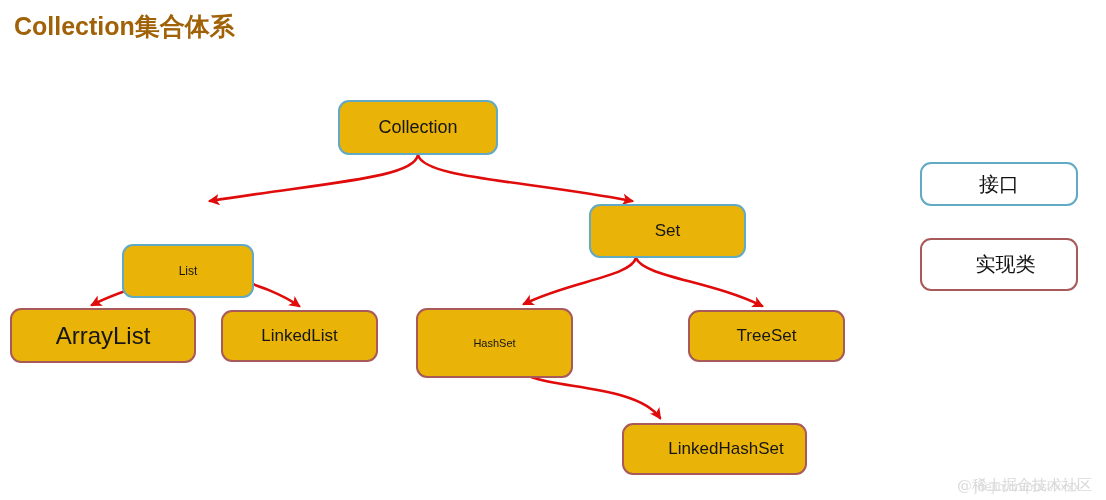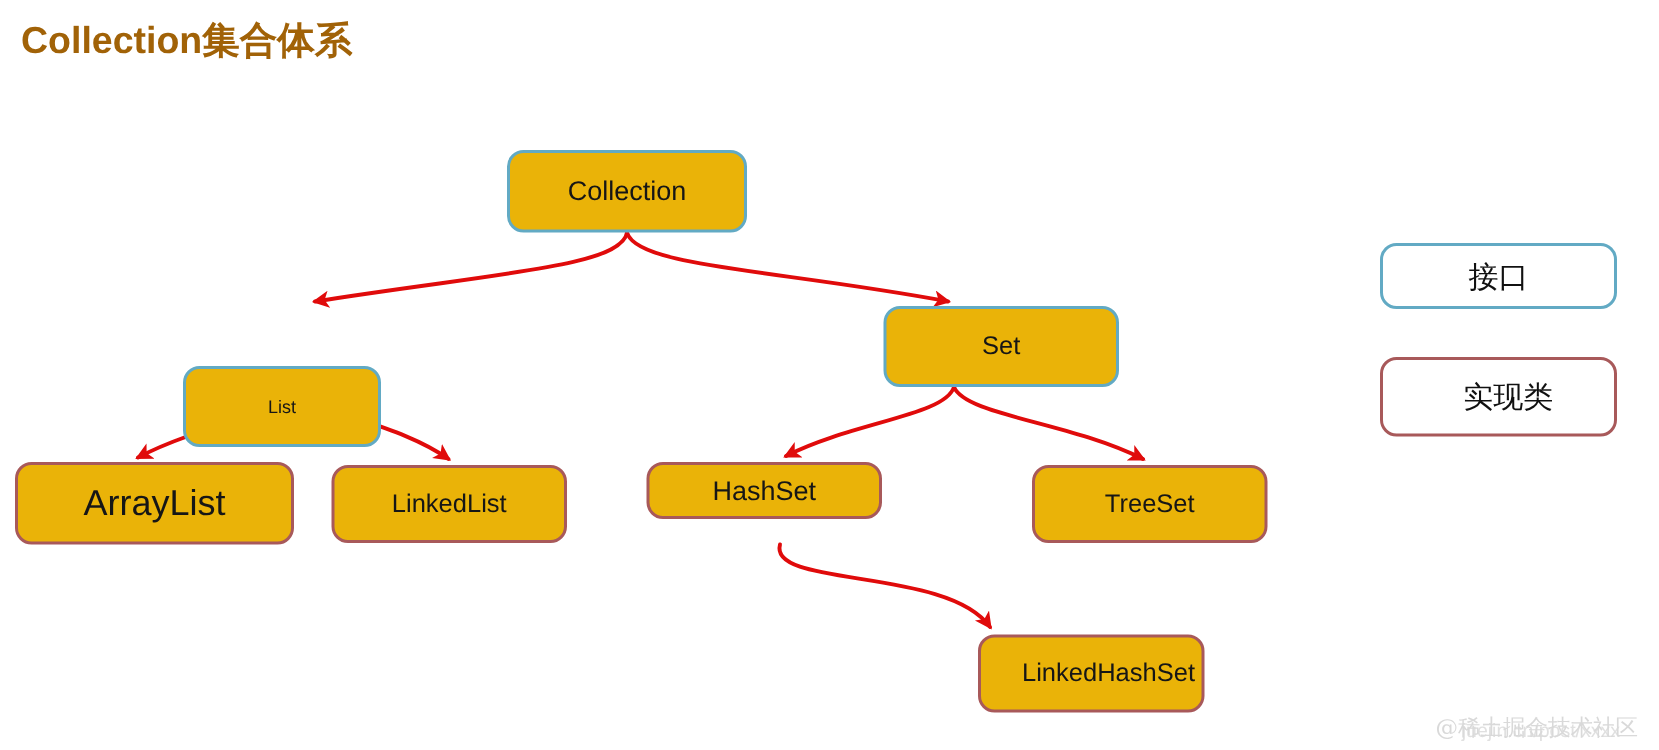--- a/index.html
+++ b/index.html
@@ -120,27 +120,27 @@
       </div>
       <div class="node iface" style="left: 557px; top: 204px; width: 157px; height: 54px; font-size: 17px; margin-left: 32px;">
         <span>Set</span>
       </div>
       <div class="node impl" style="left: 10px; top: 308px; width: 186px; height: 55px; font-size: 24px;">
         <span>ArrayList</span>
       </div>
       <div class="node impl" style="left: 221px; top: 310px; width: 157px; height: 52px; font-size: 17px;">
         <span>LinkedList</span>
       </div>
-      <div class="node impl" style="left: 431px; top: 308px; width: 157px; height: 38px; font-size: 18px;">
+      <div class="node impl" style="left: 416px; top: 308px; width: 157px; height: 70px; font-size: 11px;">
         <span>HashSet</span>
       </div>
       <div class="node impl" style="left: 688px; top: 310px; width: 157px; height: 52px; font-size: 17px;">
         <span>TreeSet</span>
       </div>
-      <div class="node impl" style="left: 652px; top: 423px; width: 151px; height: 52px; font-size: 17px; padding-left: 23px;">
+      <div class="node impl" style="left: 622px; top: 423px; width: 185px; height: 52px; font-size: 17px; padding-left: 23px;">
         <span>LinkedHashSet</span>
       </div>
     </div>
   <div id="legend-layer">
       <div class="legend-box iface" style="left: 920px; top: 162px; width: 158px; height: 44px;">
         <span>接口</span>
       </div>
       <div class="legend-box impl" style="left: 920px; top: 238px; width: 158px; height: 53px;">
         <span>实现类</span>
       </div>

